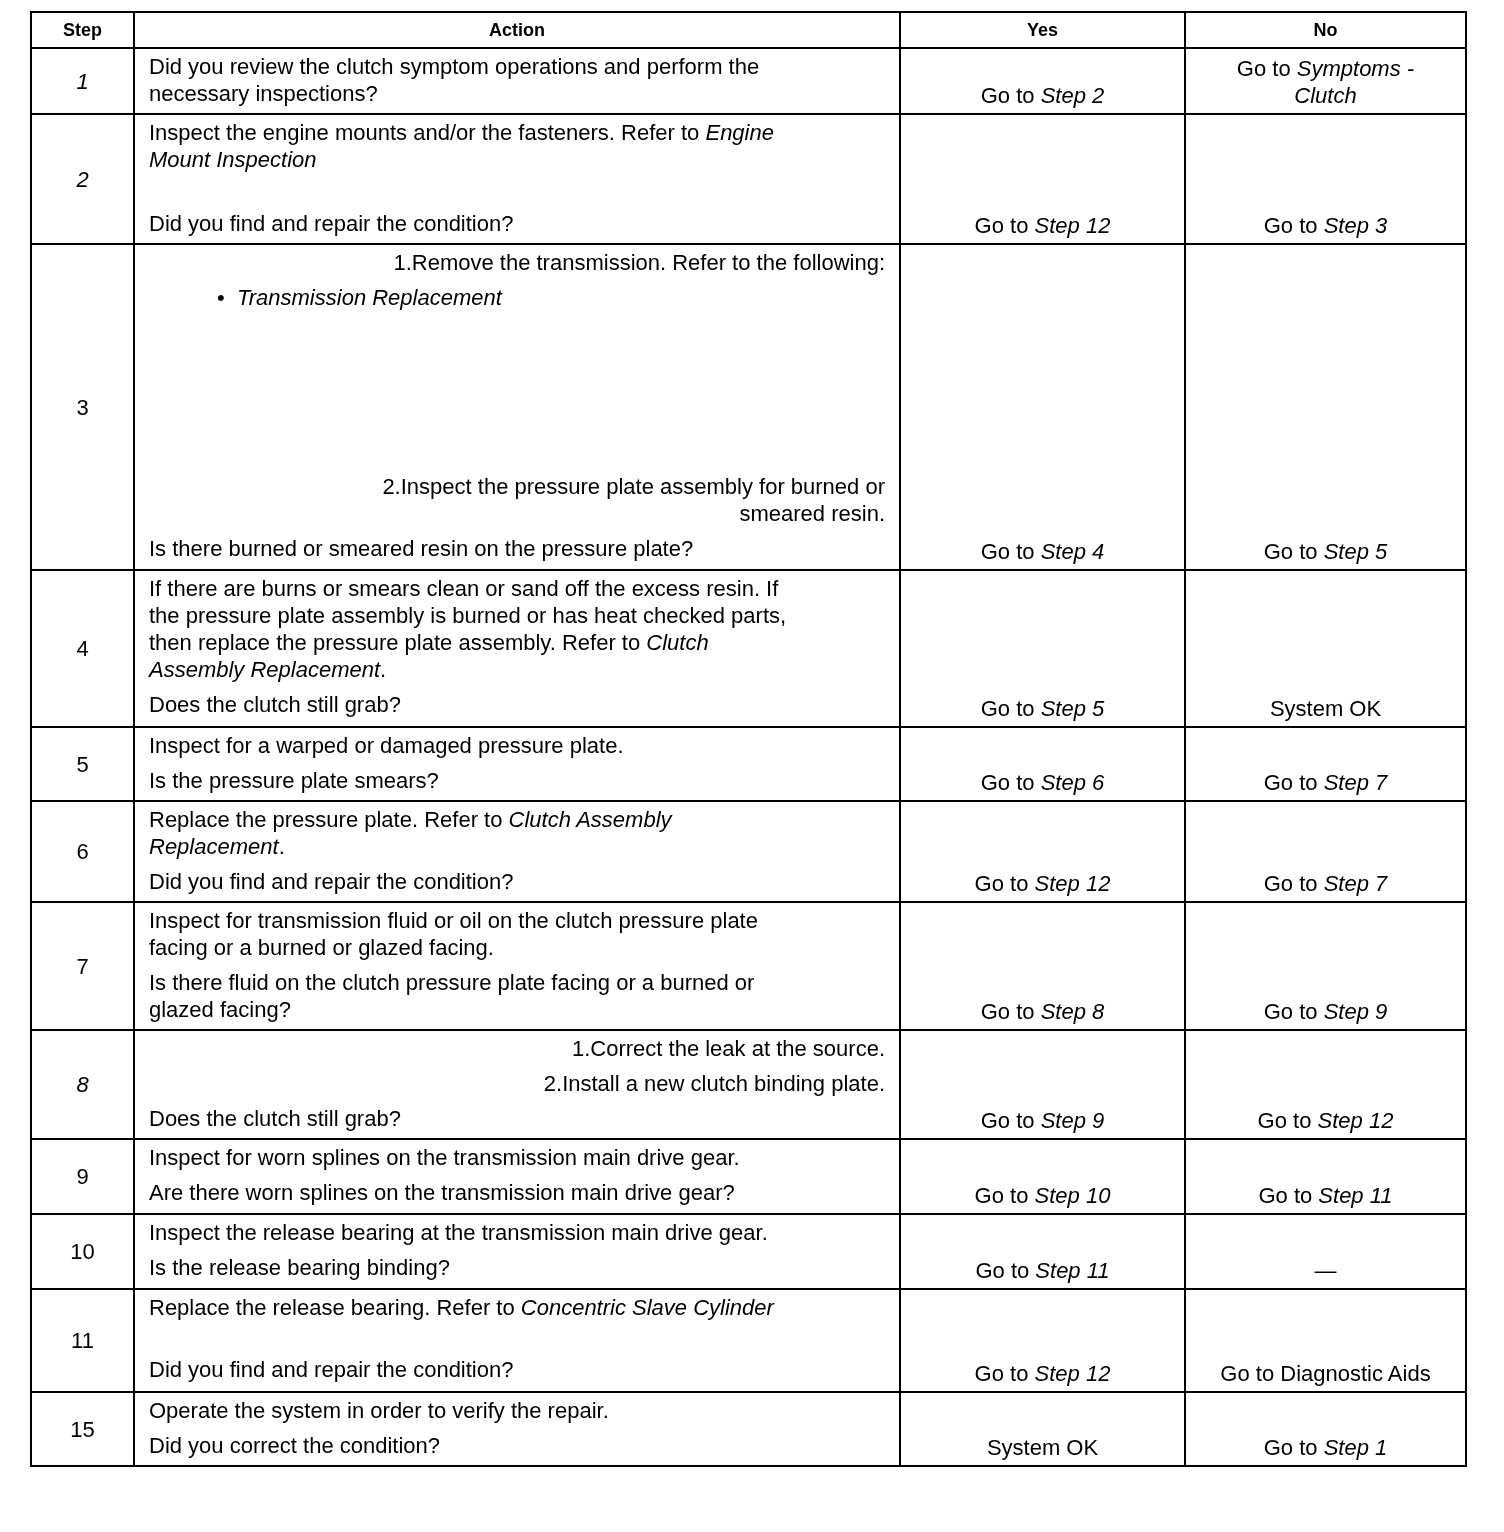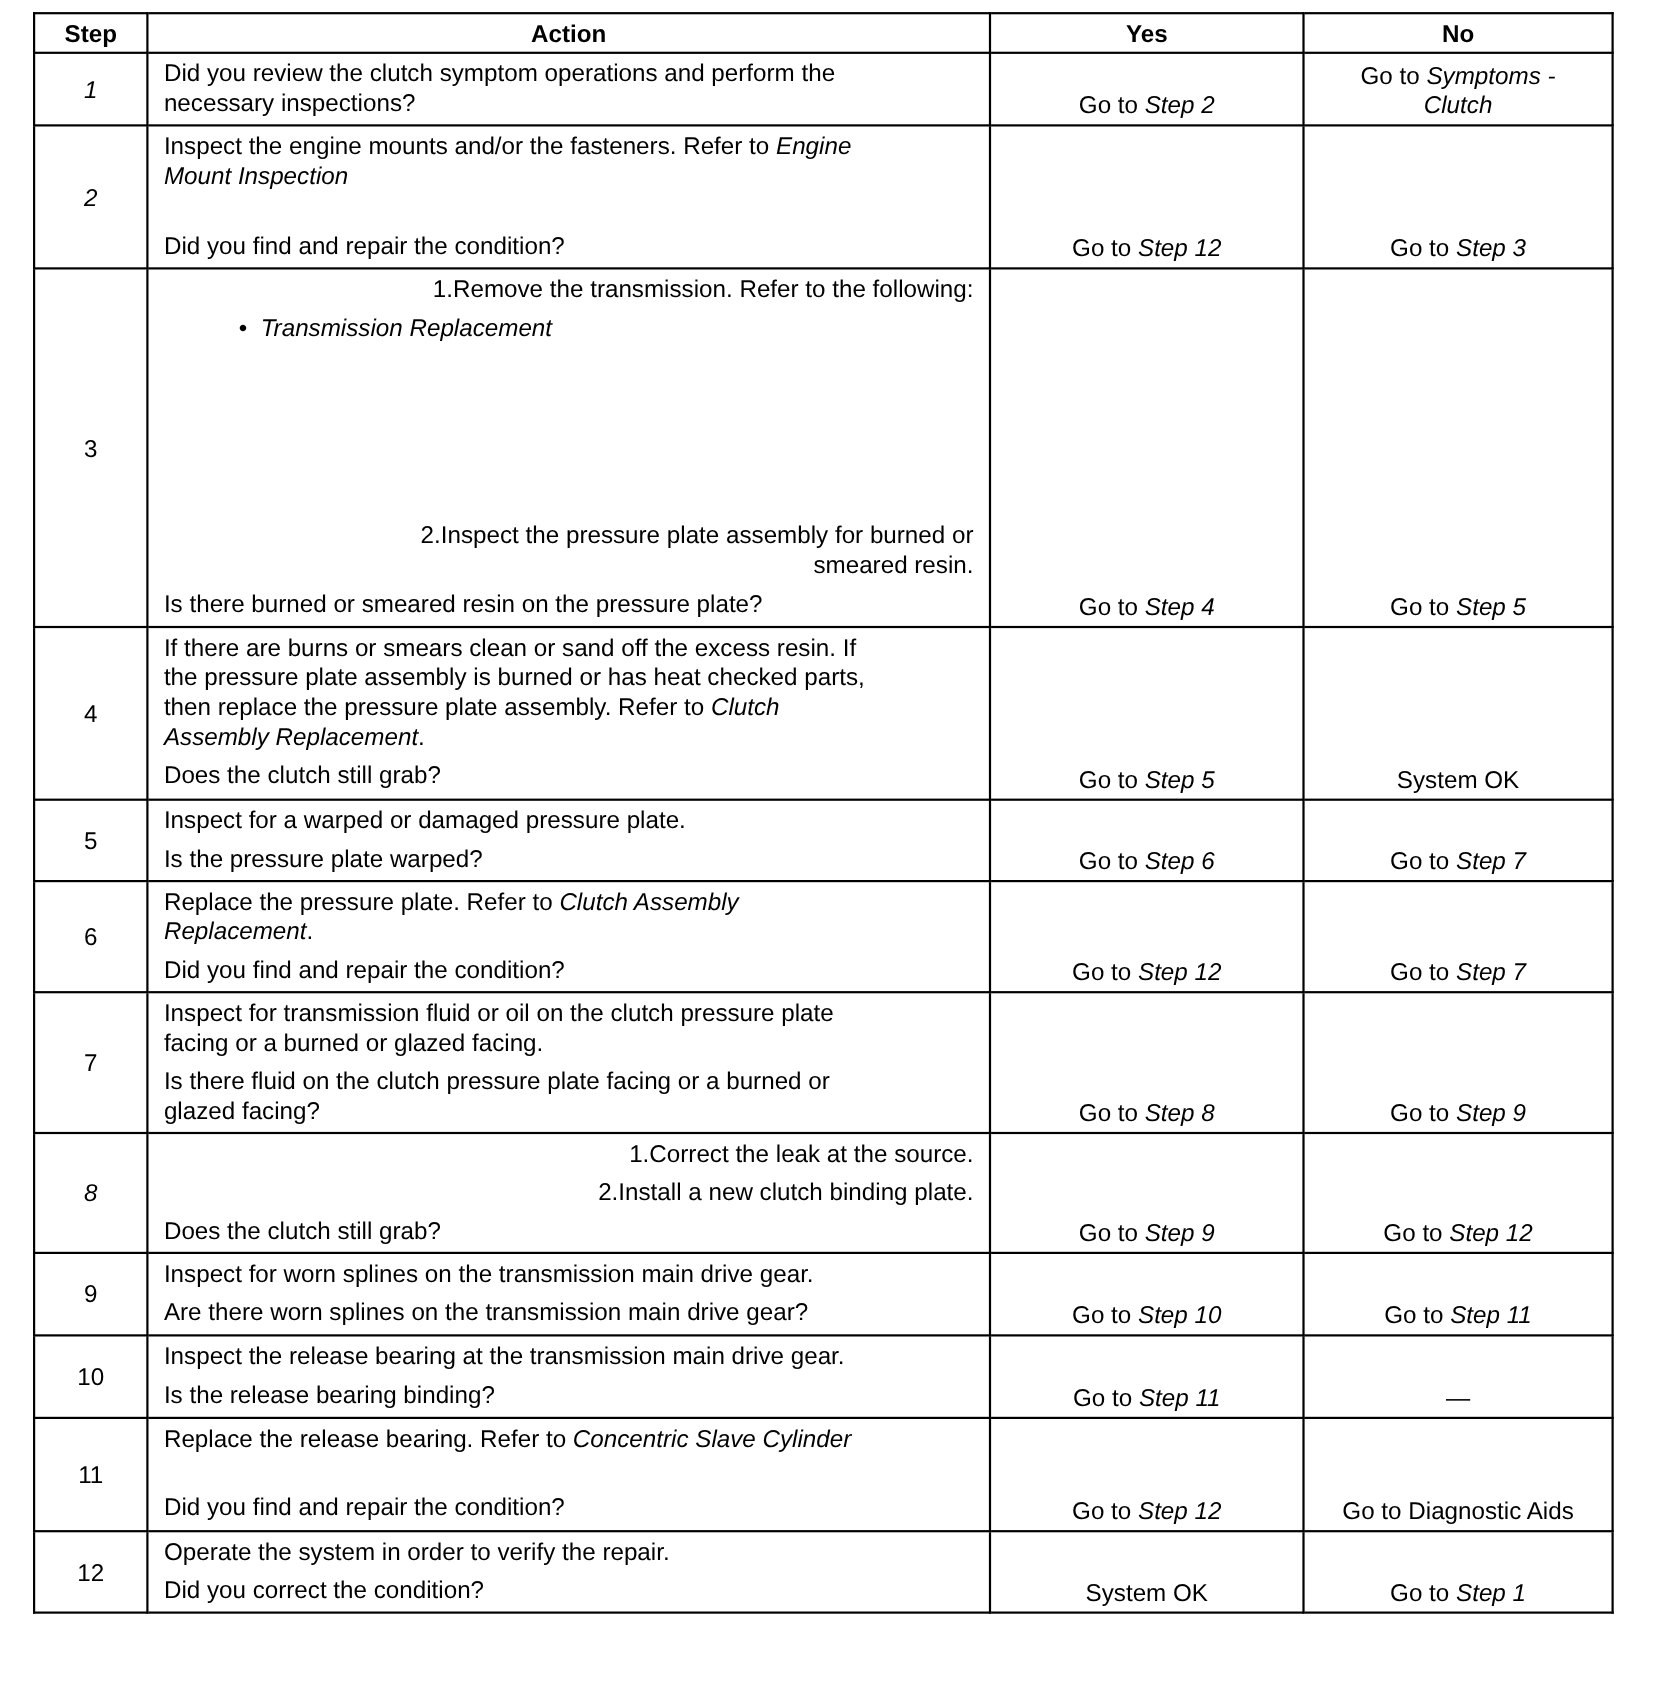--- a/index.html
+++ b/index.html
@@ -10,21 +10,21 @@
     border-collapse: collapse;
     table-layout: fixed;
     font-size: 22px;
     line-height: 27px;
   }
   table.diag td, table.diag th { border: 2.5px solid #000; padding: 0; vertical-align: top; }
   col.c-step { width: 103px; }
   col.c-action { width: 766px; }
   col.c-yes { width: 285px; }
   col.c-no { width: 281px; }
-  th { font-weight: bold; text-align: center; height: 34px; vertical-align: middle !important; font-size: 22px; }
+  th { font-weight: bold; text-align: center; height: 34px; vertical-align: middle !important; font-size: 18px; }
   td.def { padding: 4px 10px 0 12px !important; height: 33px; }
   td.step { text-align: center; vertical-align: middle !important; }
   td.step.it { font-style: italic; }
   td.action { padding: 4px 14px 6px 14px !important; }
   td.yes, td.no { text-align: center; vertical-align: bottom !important; padding-bottom: 4px !important; }
   .line { display: block; }
   .gap { display: block; height: 8px; }
   .biggap { display: block; }
   .num { display: block; padding-left: 22px; text-indent: -0px; text-align: right; }
   .num .n { display: inline-block; width: 34px; }
@@ -101,21 +101,21 @@
       </td>
       <td class="yes"><span>Go to </span><i>Step 5</i></td>
       <td class="no">System OK</td>
     </tr>
 
     <tr style="height:74px">
       <td class="step">5</td>
       <td class="action">
         <span class="line">Inspect for a warped or damaged pressure plate.</span>
         <span class="gap"></span>
-        <span class="line">Is the pressure plate warped?</span>
+        <span class="line">Is the pressure plate smears?</span>
       </td>
       <td class="yes"><span>Go to </span><i>Step 6</i></td>
       <td class="no"><span>Go to </span><i>Step 7</i></td>
     </tr>
 
     <tr style="height:101px">
       <td class="step">6</td>
       <td class="action">
         <span class="line"><span>Replace the pressure plate. Refer to </span><i>Clutch Assembly</i></span>
         <span class="line"><i>Replacement</i><span>.</span></span>
@@ -179,21 +179,21 @@
       <td class="action">
         <span class="line"><span>Replace the release bearing. Refer to </span><i>Concentric Slave Cylinder</i></span>
         <span class="line" style="height:35px"></span>
         <span class="line">Did you find and repair the condition?</span>
       </td>
       <td class="yes"><span>Go to </span><i>Step 12</i></td>
       <td class="no">Go to Diagnostic Aids</td>
     </tr>
 
     <tr style="height:73px">
-      <td class="step">12</td>
+      <td class="step">15</td>
       <td class="action">
         <span class="line">Operate the system in order to verify the repair.</span>
         <span class="gap"></span>
         <span class="line">Did you correct the condition?</span>
       </td>
       <td class="yes">System OK</td>
       <td class="no"><span>Go to </span><i>Step 1</i></td>
     </tr>
   </tbody>
 </table>

